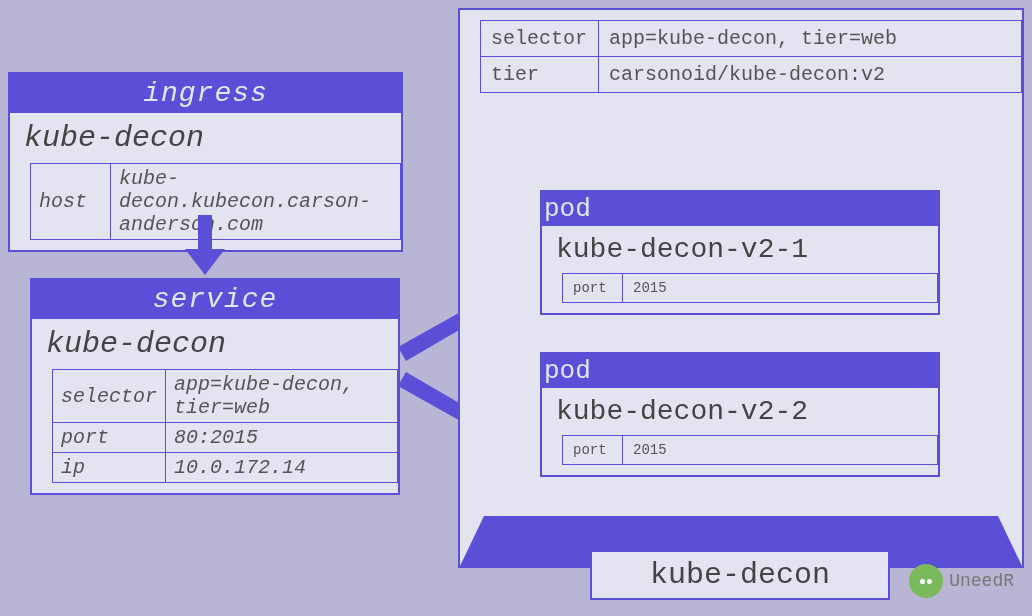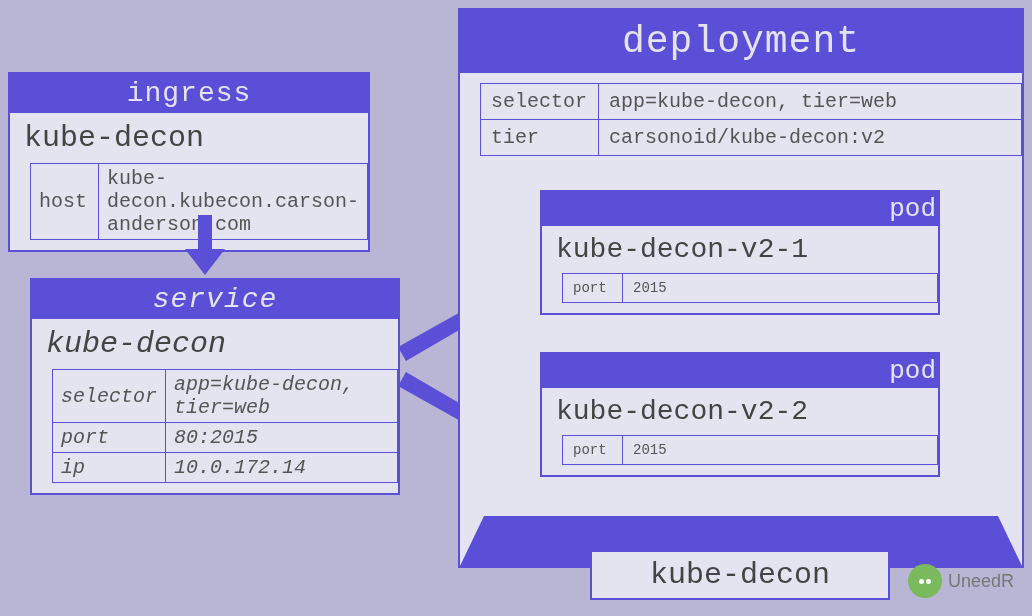--- a/index.html
+++ b/index.html
@@ -42,21 +42,21 @@
     font-size: 20px;
     color: #555;
   }
   .kv-table td.k { width: 80px; }
   .big .box-header { font-size: 38px; padding: 10px; }
   .big .kv-table td { font-size: 20px; padding: 6px 10px; }
   .big .kv-table td.k { width: 118px; }
   .pod-header {
     background: #5a4fd6;
     color: #e4e3f0;
-    text-align: right;
+    text-align: left;
     font-size: 26px;
     padding: 2px;
   }
   .pod-title { font-size: 28px; color: #444; padding: 8px 14px; }
   .pod .kv-table td { font-size: 14px; }
   .pod .kv-table td.k { width: 60px; }
   .foot {
     position: absolute;
     background: #e4e3f0;
     border: 2px solid #5a4fd6;
@@ -70,38 +70,38 @@
     fill: #5a4fd6;
   }
   .watermark {
     position: absolute;
     right: 18px;
     bottom: 18px;
     display: flex;
     align-items: center;
     gap: 6px;
     color: #777;
-    font-family: Liberation Sans, sans-serif;
+    font-family: Liberation Mono, monospace;
     font-size: 18px;
   }
   .wm-circ {
     width: 34px; height: 34px;
     border-radius: 50%;
     background: #7aba5c;
     display: flex;
     align-items: center;
     justify-content: center;
     gap: 2px;
   }
   .wm-dot { width:5px;height:5px;border-radius:50%;background:#fff; }
 </style>
 </head>
 <body>
 
-<div class="box" style="left:8px; top:72px; width:362px;">
+<div class="box" style="left:8px; top:72px; width:395px;font-style:italic;">
   <div class="box-header">ingress</div>
   <div class="box-title">kube-decon</div>
   <table class="kv-table">
     <tbody>
         <tr>
       <td class="k">host</td>
       <td>kube-decon.kubecon.carson-anderson.com</td>
     </tr>
   </tbody>
     </table>
@@ -134,21 +134,20 @@
 </div>
 
 <svg class="arrow" style="left:398px; top:275px; width:140px; height:90px;" viewBox="0 0 140 90">
   <polygon points="0,72 8,86 104,30 112,44 140,6 94,4 100,16"></polygon>
 </svg>
 <svg class="arrow" style="left:398px; top:370px; width:140px; height:90px;" viewBox="0 0 140 90">
   <polygon points="0,16 8,2 104,58 112,44 140,82 94,84 100,72"></polygon>
 </svg>
 
 <div class="box big" style="left:458px; top:8px; width:566px; height:560px;">
-  <div class="box-header">deployment</div>
   <table class="kv-table" style="margin-top:10px;">
     <tbody>
         <tr>
       <td class="k">selector</td>
       <td>app=kube-decon, tier=web</td>
     </tr>
     <tr>
       <td class="k">tier</td>
       <td>carsonoid/kube-decon:v2</td>
     </tr>

